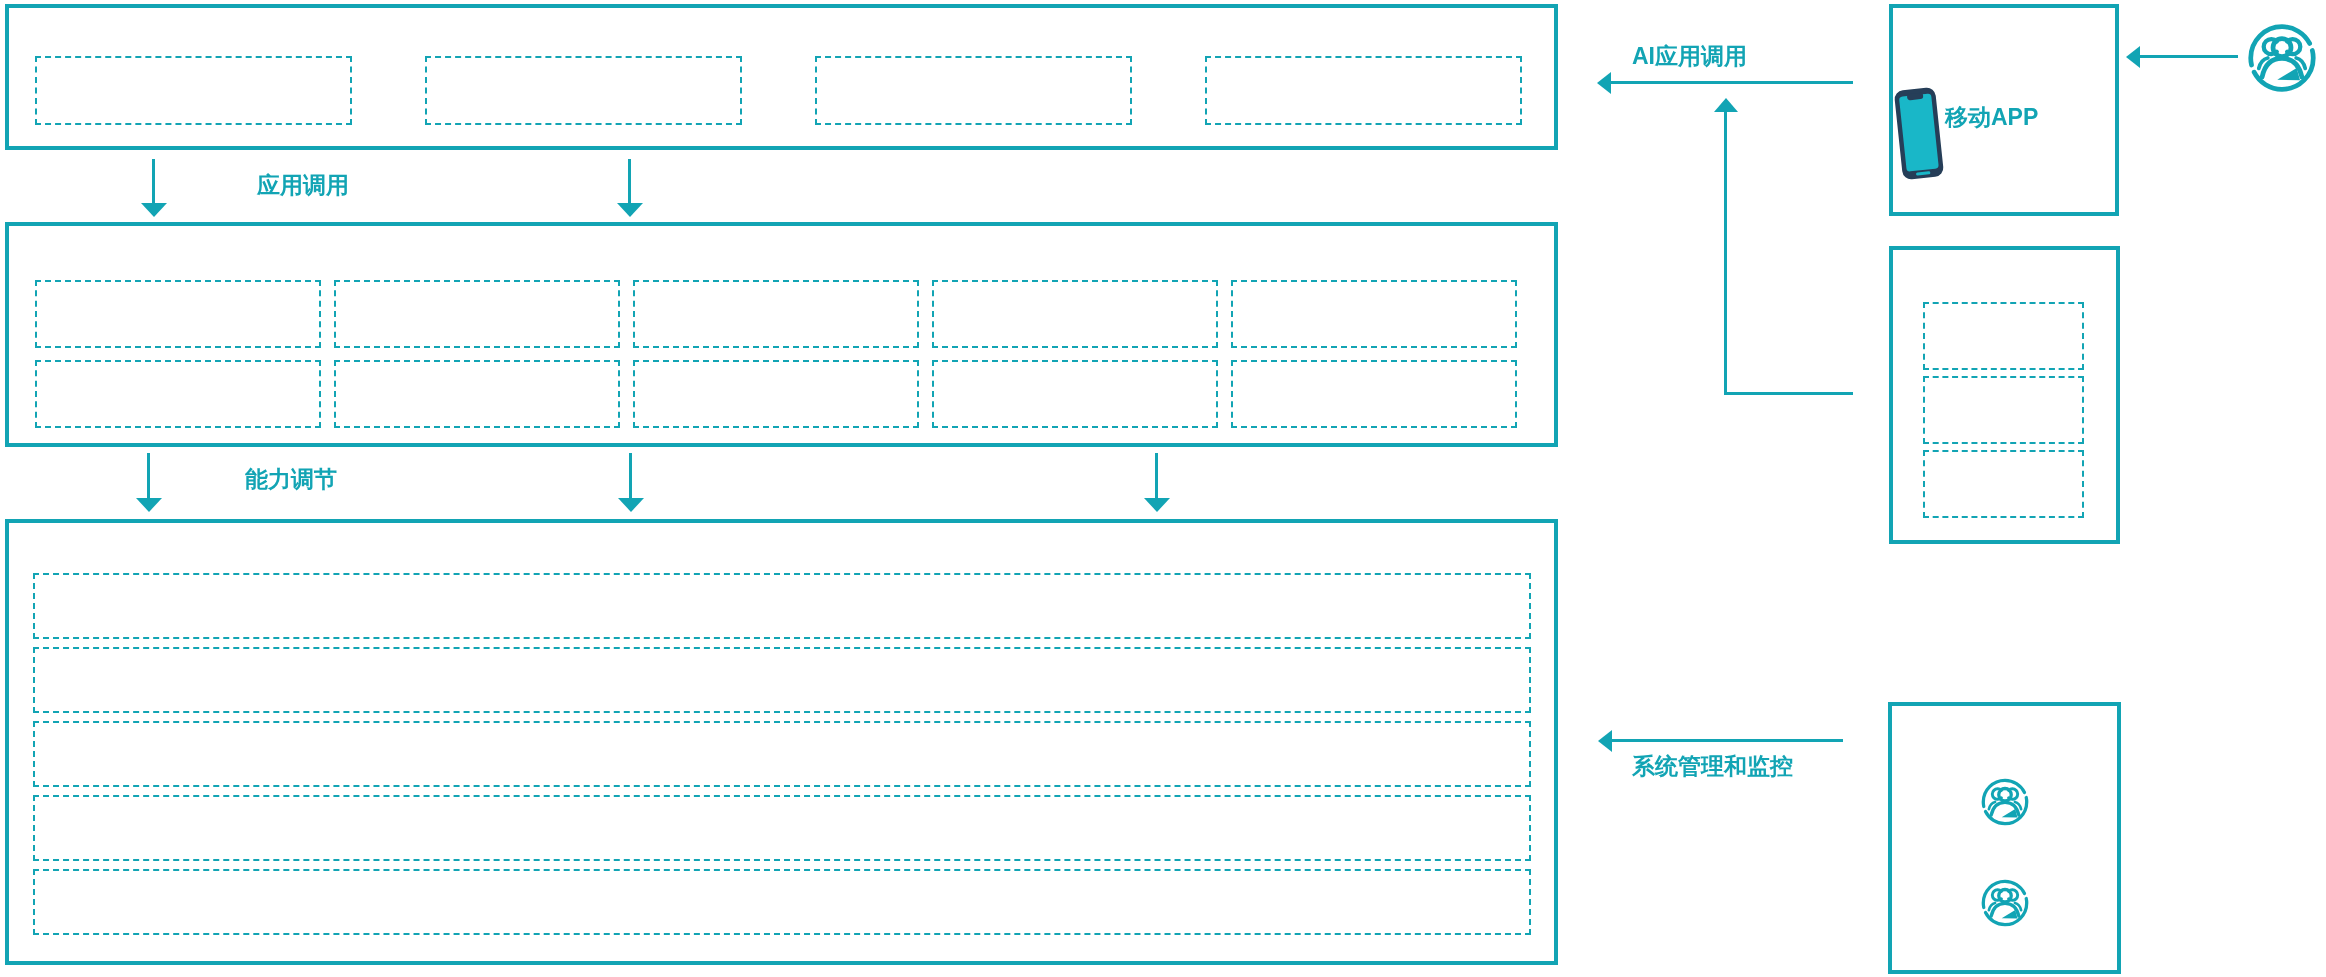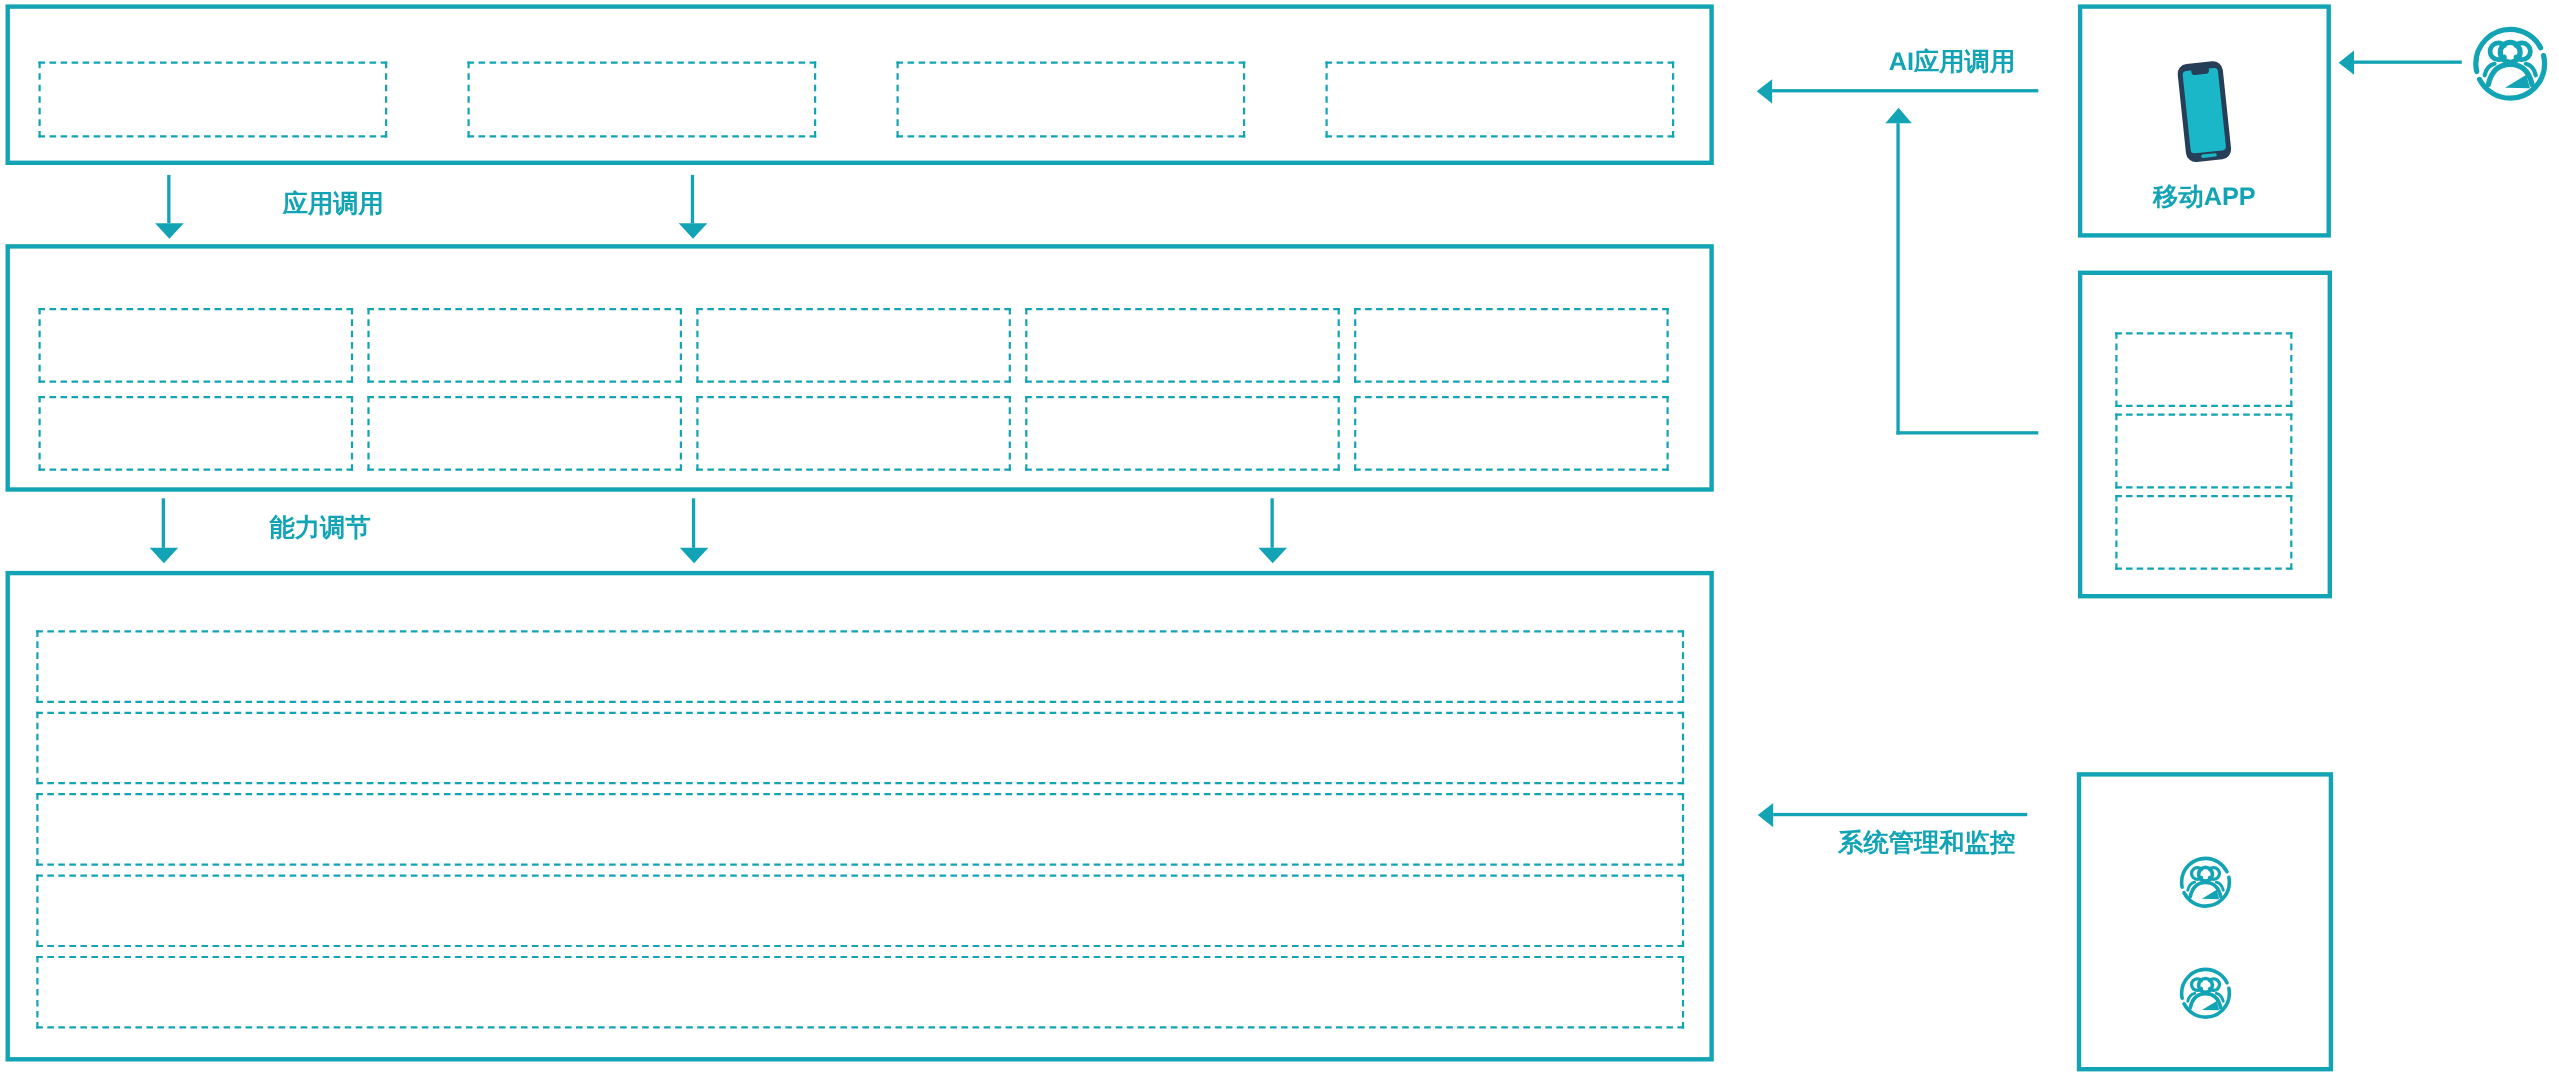--- a/index.html
+++ b/index.html
@@ -19,27 +19,27 @@
 
   
   .slot{border:2px dashed var(--accent);box-sizing:border-box;background:#ffffff;flex:none;}
   .l1-slot{width:317px;height:69px;}
   .l2-slot{width:286px;height:68px;}
   .l3-row{width:100%;height:66px;}
   .mid-slot{width:161px;height:68px;}
 
   
   .side-box{position:absolute;border:4px solid var(--accent);box-sizing:border-box;background:#ffffff;}
-  #phone-box{left:1889px;top:4px;width:230px;height:212px;display:flex;flex-direction:column;align-items:center;}
+  #phone-box{left:1889px;top:4px;width:230px;height:212px;display:flex;flex-direction:row;align-items:center;}
   #mid-box{left:1889px;top:246px;width:231px;height:298px;padding:52px 0 0 30px;display:flex;flex-direction:column;gap:6px;}
   #bottom-box{left:1888px;top:702px;width:233px;height:272px;padding-top:71px;display:flex;flex-direction:column;align-items:center;gap:51px;box-sizing:border-box;}
 
   
   .flow-label{position:absolute;color:var(--accent);font-weight:700;font-size:23px;line-height:1;white-space:nowrap;}
-  .centered{text-align:right;}
+  .centered{text-align:left;}
   .app-label{color:var(--accent);font-weight:700;font-size:23px;margin-top:14px;}
 
   
   .shaft-v{position:absolute;width:3px;background:var(--accent);}
   .shaft-h{position:absolute;height:3px;background:var(--accent);}
   .head-down{position:absolute;width:0;height:0;border-left:13px solid transparent;border-right:13px solid transparent;border-top:14px solid var(--accent);}
   .head-up{position:absolute;width:0;height:0;border-left:12px solid transparent;border-right:12px solid transparent;border-bottom:14px solid var(--accent);}
   .head-left{position:absolute;width:0;height:0;border-top:11px solid transparent;border-bottom:11px solid transparent;border-right:14px solid var(--accent);}
 
   

